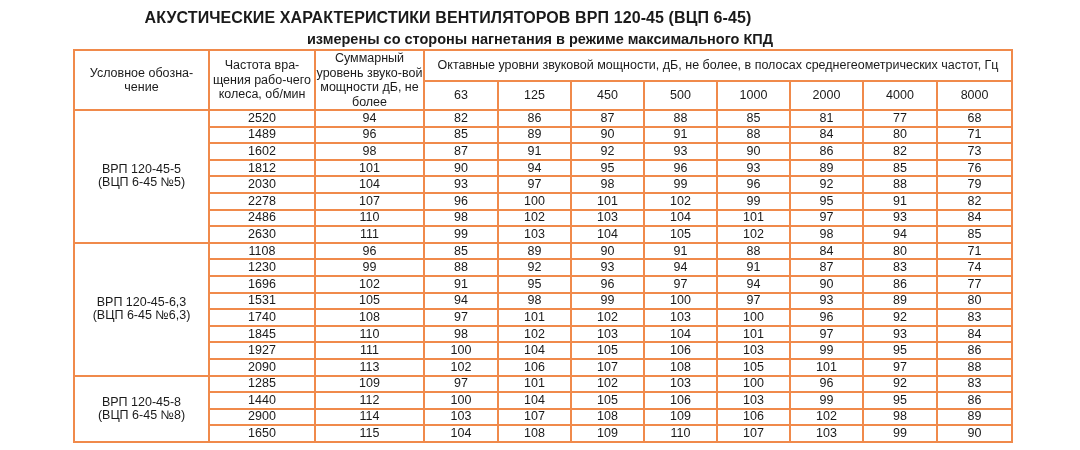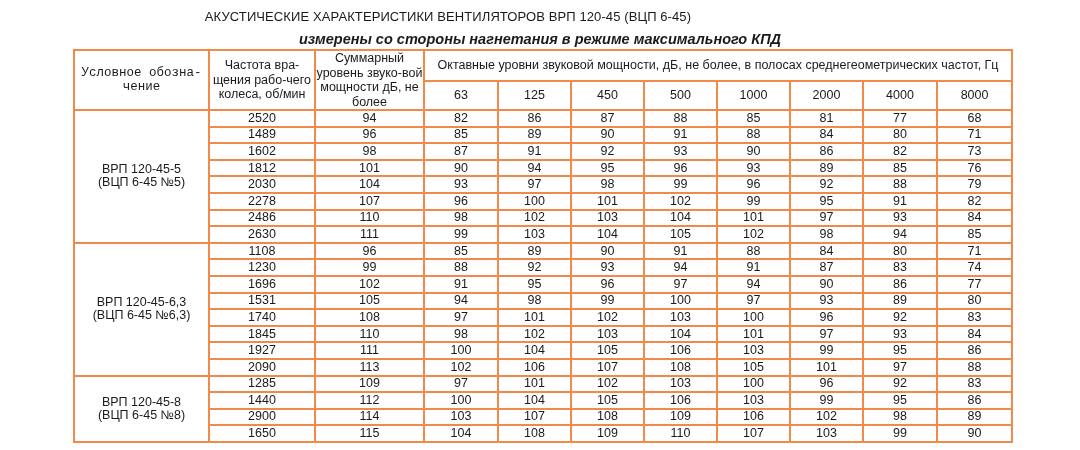--- a/index.html
+++ b/index.html
@@ -1,21 +1,21 @@
 <!DOCTYPE html>
 <html><head>
 <meta charset="utf-8">
 <style>
   html, body { margin:0; padding:0; background:#ffffff; }
   body { width:1080px; height:450px; position:relative; overflow:hidden; font-family:"Liberation Sans", sans-serif; color:#1a1a1a; }
-  .title { position:absolute; left:0; width:896px; top:9px; text-align:center; font-weight:normal; font-size:13px; letter-spacing:0.1px; }
-  .subtitle { position:absolute; left:0; width:1080px; top:31px; text-align:center; font-weight:bold; font-size:14.5px;font-style:italic; }
+  .title { position:absolute; left:0; width:896px; top:9px; text-align:center; font-weight:bold; font-size:16px; letter-spacing:0.1px; }
+  .subtitle { position:absolute; left:0; width:1080px; top:31px; text-align:center; font-weight:bold; font-size:14.5px; }
   table.ac { position:absolute; left:73px; top:49px; border-collapse:collapse; table-layout:fixed; width:938px; }
   table.ac td, table.ac th { border:2px solid #f08a4b; padding:0; text-align:center; vertical-align:middle; font-weight:normal; font-size:12.5px; line-height:14.5px; color:#1a1a1a; }
-  th.h-name { font-size:12px;font-family:Liberation Mono, monospace; }
+  th.h-name { font-size:12px; }
   th.h-speed, th.h-total { font-size:12px; line-height:13px; }
   th.h-oct { font-size:12px; line-height:14px; height:29px;margin-top:44px; }
   th.h-freq { height:27px; font-size:12.5px;margin-top:41px; }
   td.grp { font-size:12.5px; line-height:16px; }
   tr.drow td { height:14.6px; font-size:12.5px; line-height:13px; }
 </style>
 </head>
 <body>
 
 <div class="title">АКУСТИЧЕСКИЕ ХАРАКТЕРИСТИКИ ВЕНТИЛЯТОРОВ ВРП 120-45 (ВЦП 6-45)</div>

